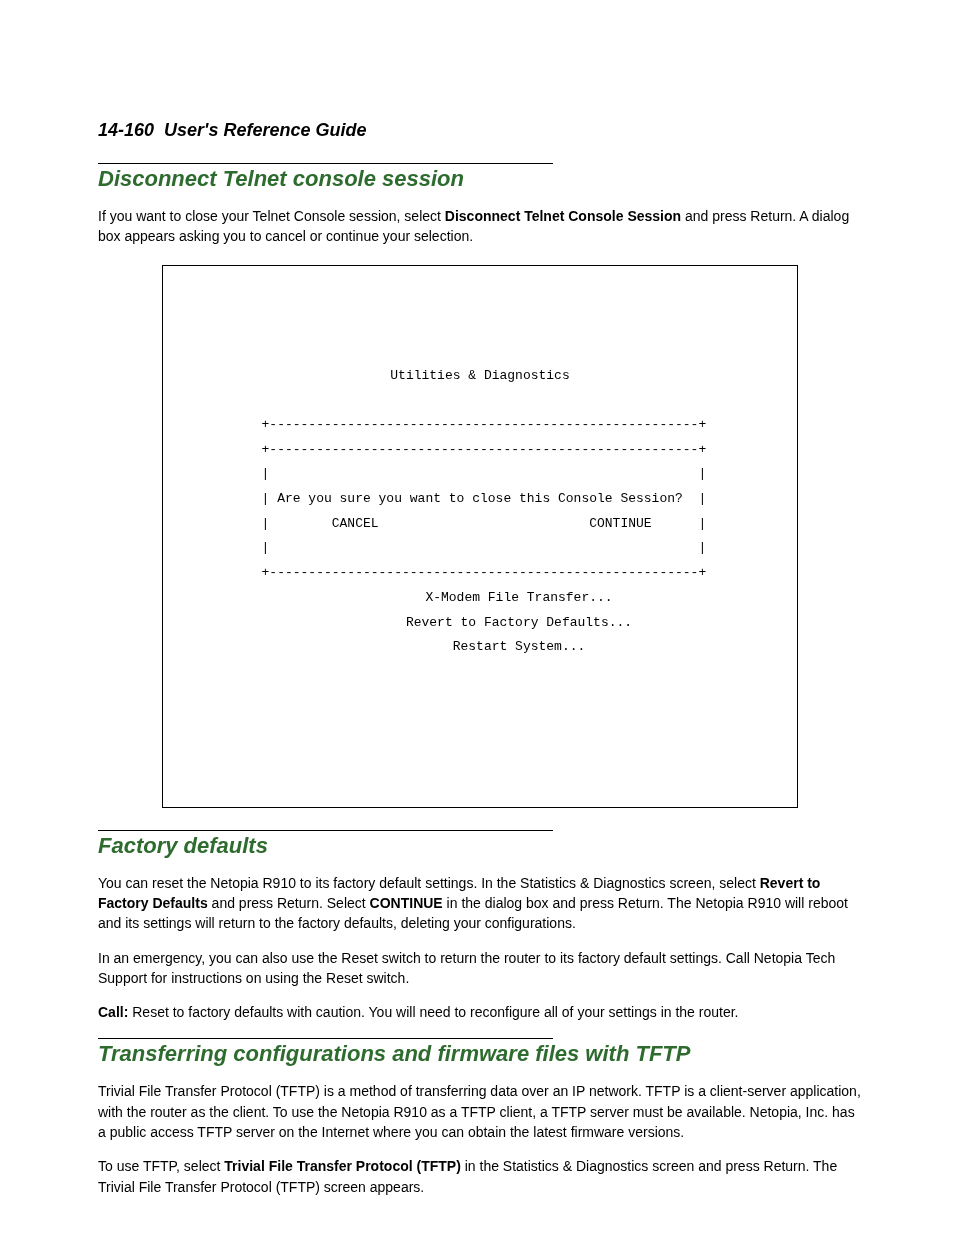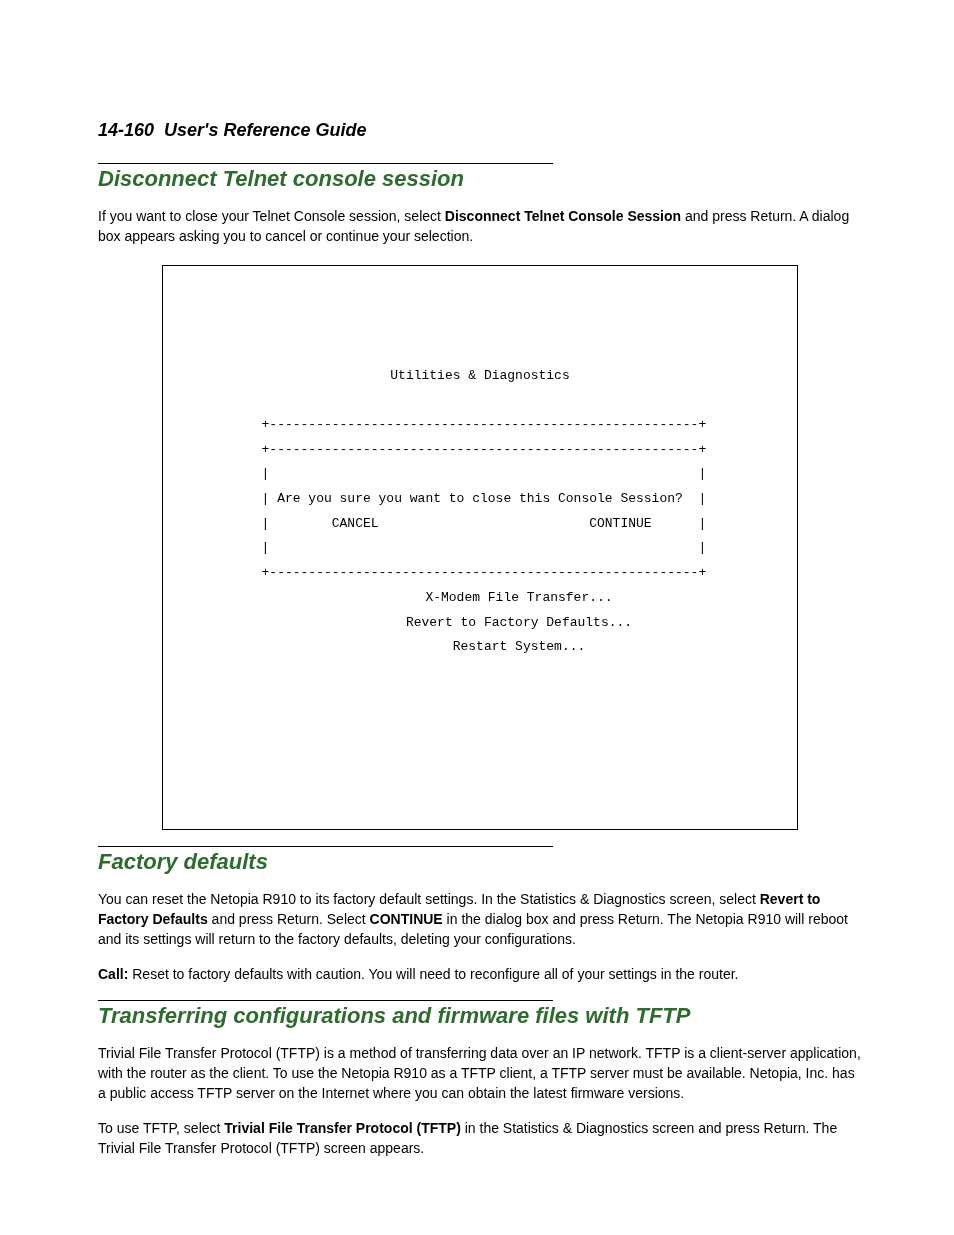--- a/index.html
+++ b/index.html
@@ -37,22 +37,22 @@
     margin: 0 0 14px 0;
   }
   p.body {
     font-size: 14px;
     line-height: 1.45;
     margin: 0 0 14px 0;
   }
   .bold { font-weight: bold; }
   .terminal-frame {
     border: 1px solid #000;
-    margin: 18px 64px 16px 64px;
-    padding: 24px 0 70px 0;
+    margin: 18px 64px 22px 64px;
+    padding: 24px 0 48px 0;
     font-family: "Courier New", monospace;
     font-size: 13px;
     line-height: 1.9;
     white-space: pre;
   }
   .terminal-inner {
     padding: 0 0 0 0;
     text-align: left;
   }
   .term-center { text-align: center; }
@@ -83,20 +83,21 @@
 
 
   <div class="section-block">
     <hr class="section-rule">
     <h2 class="section-title">Factory defaults</h2>
 
     <p class="body">
       <span>You can reset the Netopia R910 to its factory default settings. In the Statistics &amp; Diagnostics screen, select </span><span class="bold">Revert to Factory Defaults</span><span> and press Return. Select </span><span class="bold">CONTINUE</span><span> in the dialog box and press Return. The Netopia R910 will reboot and its settings will return to the factory defaults, deleting your configurations.</span>
     </p>
 
+    <p class="body">In an emergency, you can also use the Reset switch to return the router to its factory default settings. Call Netopia Tech Support for instructions on using the Reset switch.</p>
 
     <p class="body">
       <span class="bold">Call:</span><span> Reset to factory defaults with caution. You will need to reconfigure all of your settings in the router.</span>
     </p>
   </div>
 
   <div class="section-block">
     <hr class="section-rule">
     <h2 class="section-title">Transferring configurations and firmware files with TFTP</h2>
 

